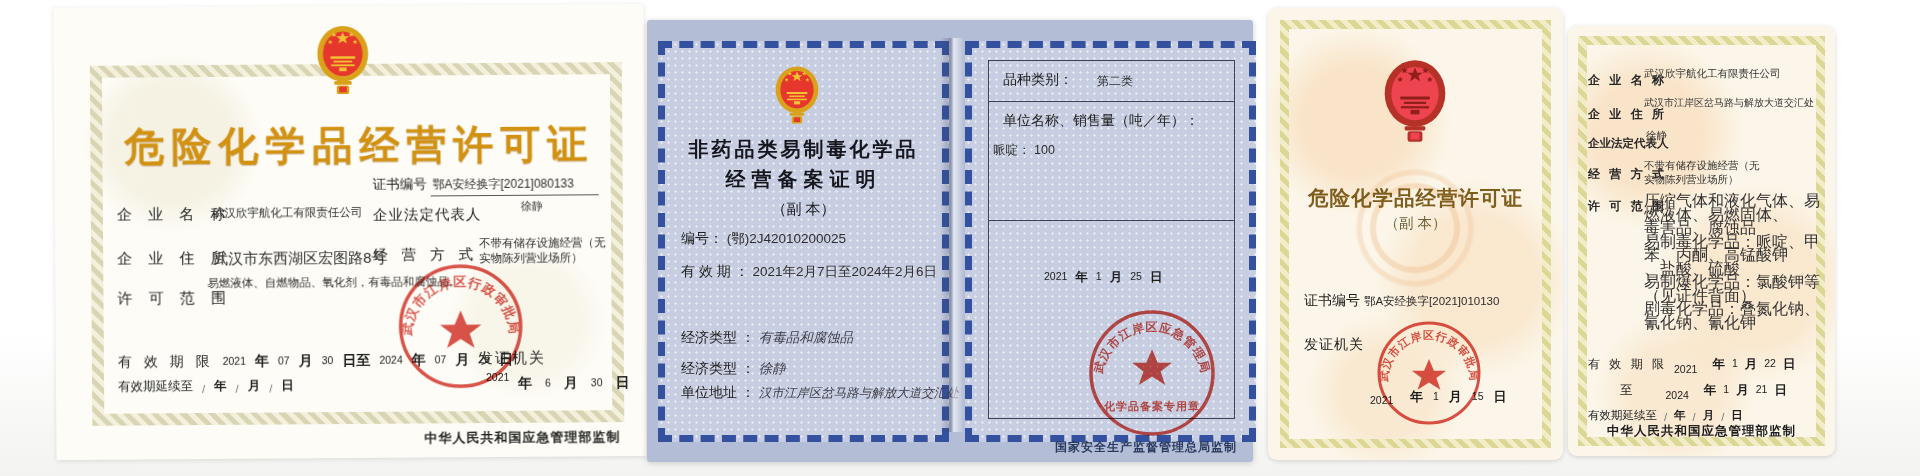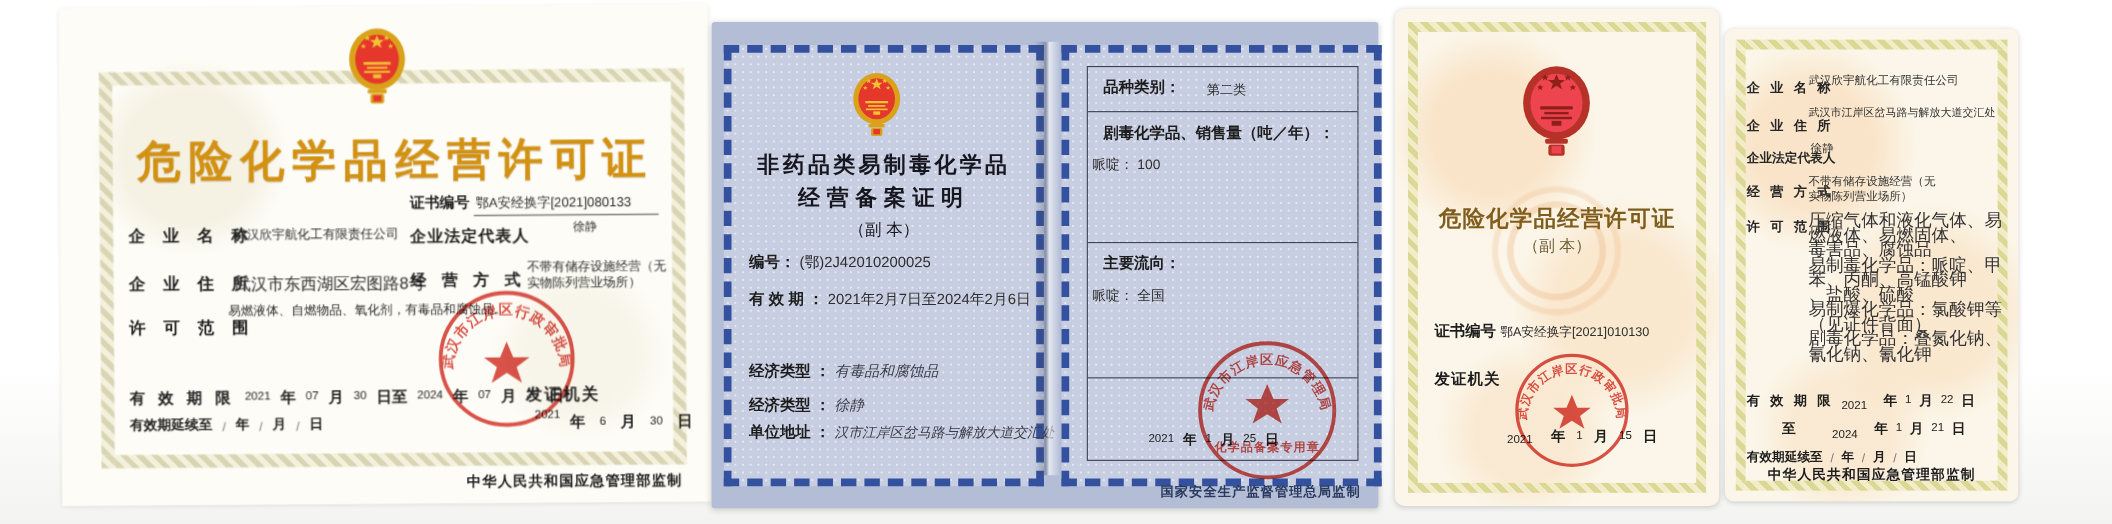--- a/index.html
+++ b/index.html
@@ -11,21 +11,21 @@
   
   #cert1{left:55px;top:6px;width:590px;height:452px;background:#fdfcf6;
          box-shadow:0 1px 5px rgba(0,0,0,.12);transform:rotate(-0.4deg);
          background-image:radial-gradient(circle at 20% 30%, rgba(238,232,210,.5) 0 60px, transparent 90px),
                           radial-gradient(circle at 80% 70%, rgba(240,234,214,.4) 0 50px, transparent 80px);}
   #cert1 .frame{position:absolute;left:36px;top:58px;right:22px;bottom:34px;
         border:12px solid transparent;
         border-image:repeating-linear-gradient(45deg,#d9d5b4 0 5px,#f3f0dc 5px 10px) 12;}
   .c1-title{left:50px;right:30px;top:112px;text-align:center;font-size:40px;font-weight:bold;
         letter-spacing:7px;color:#d39110;text-shadow:0 1px 1px rgba(140,85,5,.45);}
-  .lab{font-weight:bold;color:#1d1d1d;}
+  .lab{font-weight:normal;color:#1d1d1d;}
   .val{color:#2e2e2e;}
   .certno-val{display:inline-block;min-width:158px;border-bottom:1.5px solid #555;
         padding:0 8px 2px 2px;font-size:12px;}
   .daterow{display:flex;align-items:flex-end;gap:9px;font-size:14px;color:#1d1d1d;font-weight:bold;}
   .num-sm{font-size:10.5px;font-weight:normal;color:#222;position:relative;top:-4px;}
   .slash{color:#777;font-weight:normal;font-size:11px;}
 
   
   #cert2{left:647px;top:20px;width:606px;height:442px;background:#b3bdd6;border-radius:3px;
          box-shadow:0 1px 6px rgba(0,0,0,.18);}
@@ -207,26 +207,22 @@
 
     <div id="fold2" class="abs"></div>
 
     <div id="page2R" class="bluepage">
       <div id="tbl2">
         <div class="t2row" style="height:40px">
           <span class="abs lab" style="left:14px;top:10px;font-size:14px">品种类别：</span>
           <span class="abs val" style="left:108px;top:12px;font-size:12px">第二类</span>
         </div>
         <div class="t2row" style="height:118px">
-          <span class="abs lab" style="left:14px;top:10px;font-size:14px">剧毒化学品、销售量（吨／年）：</span>
+          <span class="abs lab" style="left:14px;top:10px;font-size:14px">单位名称、销售量（吨／年）：</span>
           <span class="abs val" style="left:4px;top:40px;font-size:12.5px">哌啶：  100</span>
-        </div>
-        <div class="t2row" style="height:122px">
-          <span class="abs lab" style="left:14px;top:10px;font-size:14px">主要流向：</span>
-          <span class="abs val" style="left:4px;top:40px;font-size:12.5px">哌啶：  全国</span>
         </div>
         <div class="t2row" style="height:75px">
           <span class="abs daterow" style="left:55px;top:48px;gap:8px;font-size:12.5px">
             <span class="num-sm">2021</span>
             <span>年</span>
             <span class="num-sm">1</span>
             <span>月</span>
             <span class="num-sm">25</span>
             <span>日</span>
           </span>

